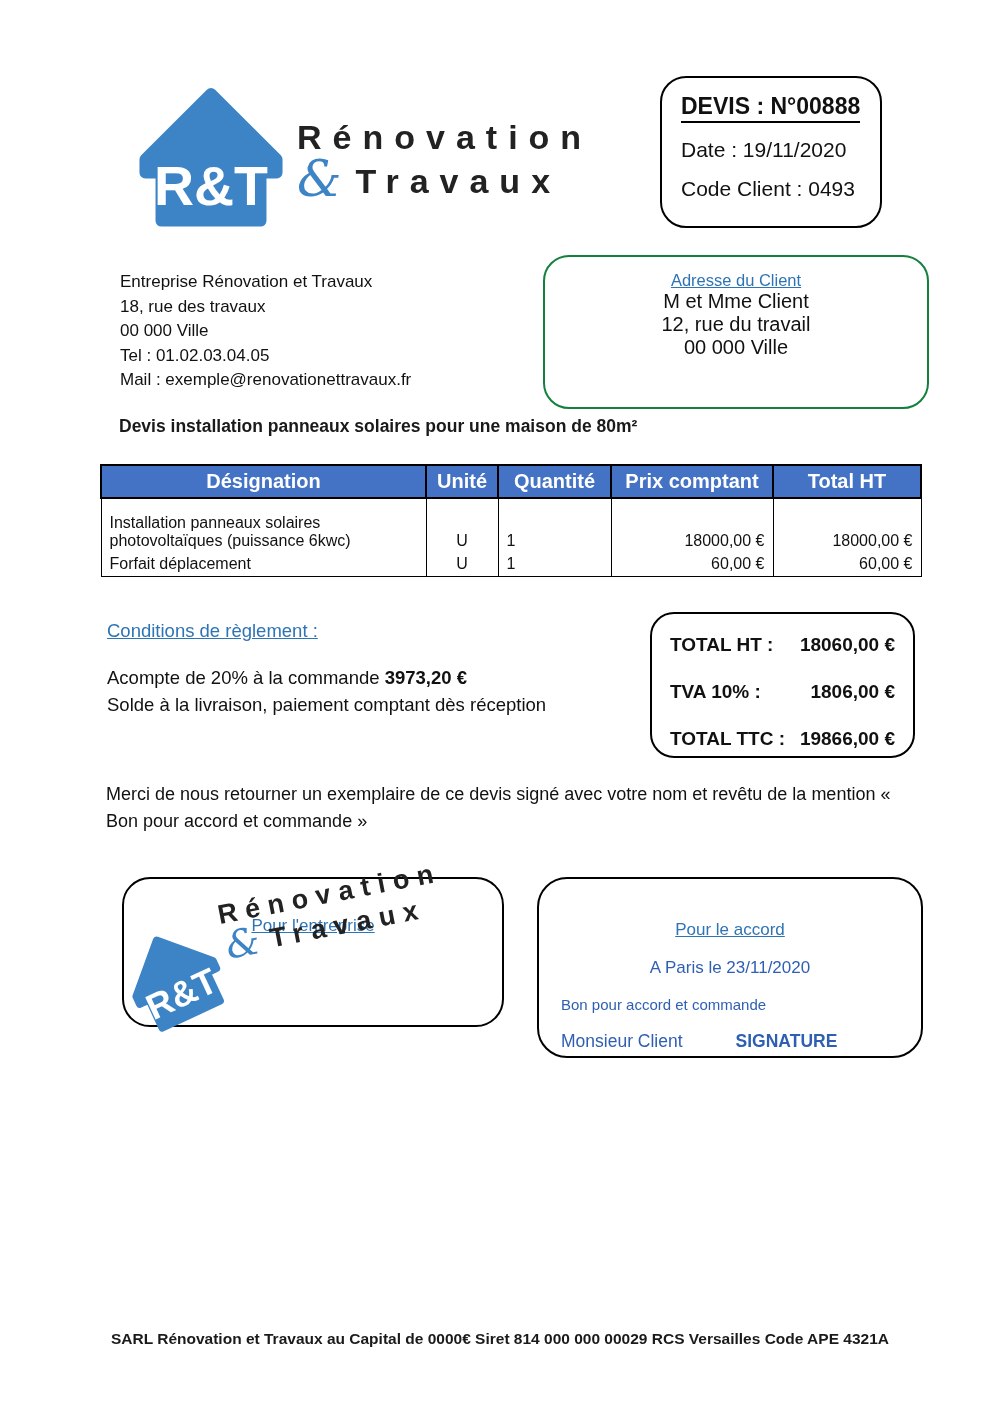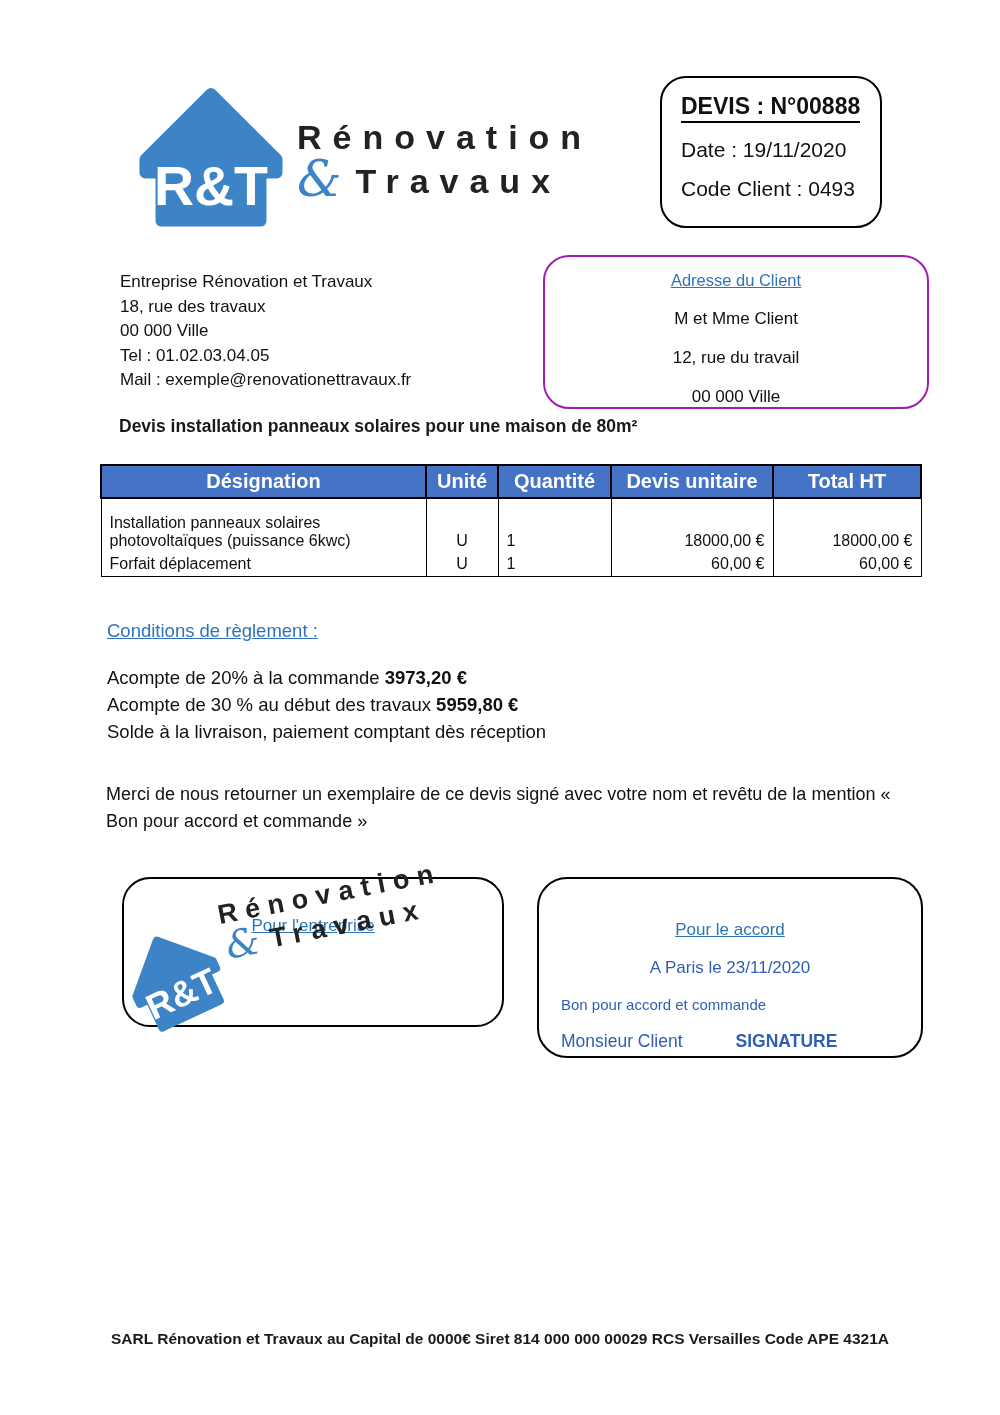--- a/index.html
+++ b/index.html
@@ -17,23 +17,23 @@
   .brand-line2-word { font-size: 34px; font-weight: 600; letter-spacing: 11px; color: #222; margin-top: 3px; }
 
   .devis-box { position: absolute; left: 660px; top: 76px; width: 222px; height: 152px;
                border: 2.5px solid #000; border-radius: 26px; padding: 15px 19px; }
   .devis-title { font-size: 23px; font-weight: bold; display: inline-block; border-bottom: 2.5px solid #000; padding-bottom: 1px; }
   .devis-line { font-size: 21px; margin-top: 15px; }
 
   
   .company { position: absolute; left: 120px; top: 270px; font-size: 17px; line-height: 24.5px; }
   .client-box { position: absolute; left: 543px; top: 255px; width: 386px; height: 154px;
-                border: 2px solid #a21caf; border-radius: 26px; text-align: center; padding-top: 14px; }
+                border: 2px solid #15803d; border-radius: 26px; text-align: center; padding-top: 14px; }
   .client-title { color: var(--heading-blue, #2E74B5); text-decoration: underline; font-size: 16.5px; }
-  .client-line { font-size: 17px; margin-top: 19px; }
+  .client-line { font-size: 20px; }
 
   .subject { position: absolute; left: 119px; top: 416px; font-size: 17.5px; font-weight: bold; color: #1a1a1a; }
 
   
   .items { position: absolute; left: 100px; top: 464px; width: 820px; border-collapse: collapse; table-layout: fixed; }
   .items th { background: var(--header-blue, #4472C4); color: #fff; font-size: 20px; font-weight: bold;
               height: 33px; border: 2px solid #000; text-align: center; }
   .items td { border-left: 1.5px solid #000; border-right: 1.5px solid #000; font-size: 16px; padding: 0 10px; }
   .items tbody tr.row0 td { height: 54px; vertical-align: bottom; padding-bottom: 2px; }
   .items tbody tr.row1 td { height: 24px; vertical-align: middle; border-bottom: 1.5px solid #000; }
@@ -124,21 +124,21 @@
         <col style="width:72px">
         <col style="width:113px">
       <col style="width:162px">
         <col style="width:148px">
     </colgroup>
     <thead>
       <tr>
         <th>Désignation</th>
         <th>Unité</th>
         <th>Quantité</th>
-        <th>Devis unitaire</th>
+        <th>Prix comptant</th>
         <th>Total HT</th>
       </tr>
     </thead>
     <tbody>
       <tr class="row0">
         <td class="c-des">Installation panneaux solaires photovoltaïques (puissance 6kwc)</td>
         <td class="c-unit">U</td>
         <td class="c-qty">1</td>
         <td class="c-price">18000,00 €</td>
         <td class="c-total">18000,00 €</td>
@@ -149,24 +149,37 @@
         <td class="c-qty">1</td>
         <td class="c-price">60,00 €</td>
         <td class="c-total">60,00 €</td>
       </tr>
     </tbody>
   </table>
 
   <div class="cond-title">Conditions de règlement :</div>
   <div class="cond-lines">
     <div><span>Acompte de 20% à la commande </span><b>3973,20 €</b></div>
-    <div><span>Acompte de 30 % au début des travaux </span><b>5959,80 €</b></div>
     <div><span>Solde à la livraison, paiement comptant dès réception</span><b></b></div>
   </div>
 
+  <div class="totals-box">
+    <div class="totals-row">
+      <span>TOTAL HT :</span>
+      <span>18060,00 €</span>
+    </div>
+    <div class="totals-row">
+      <span>TVA 10% :</span>
+      <span>1806,00 €</span>
+    </div>
+    <div class="totals-row">
+      <span>TOTAL TTC :</span>
+      <span>19866,00 €</span>
+    </div>
+  </div>
 
   <div class="notice">Merci de nous retourner un exemplaire de ce devis signé avec votre nom et revêtu de la mention « Bon pour accord et commande »</div>
 
   <div class="sig-left">
     <span class="sig-title">Pour l'entreprise</span>
   </div>
   <div class="stamp">
     <svg class="stamp-house" viewBox="0 0 100 100">
       <polygon points="50,6 95,51 95,60 84,60 84,93 16,93 16,60 5,60 5,51" fill="#3d84c7" stroke="#3d84c7" stroke-width="8" stroke-linejoin="round"></polygon>
       <text x="50" y="82" text-anchor="middle" fill="#ffffff" font-family="Liberation Sans, sans-serif" font-size="38" font-weight="bold">R&amp;T</text>

